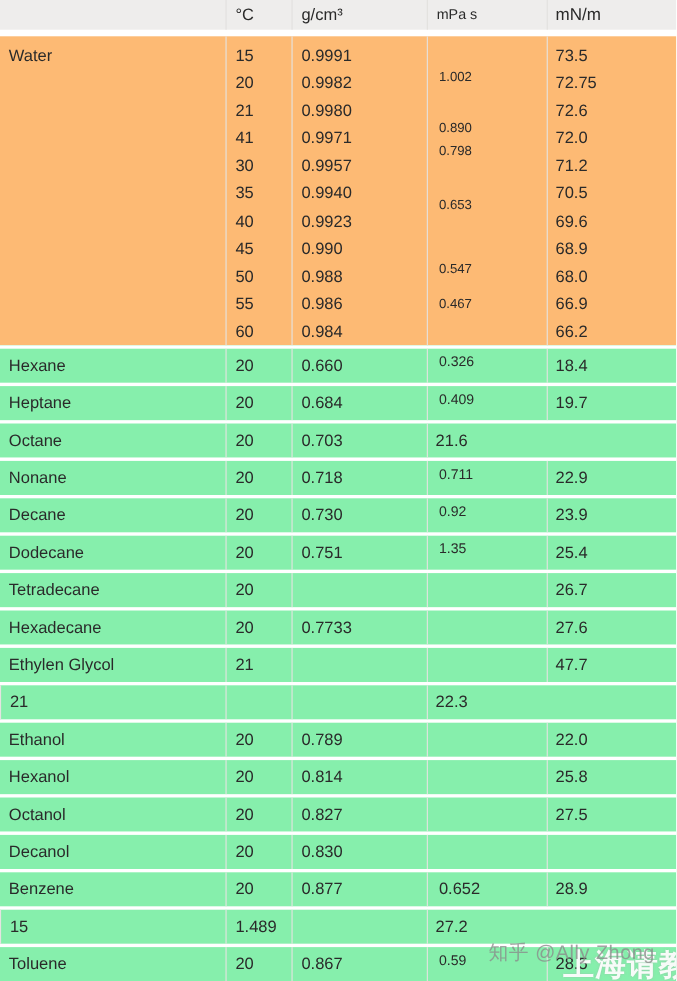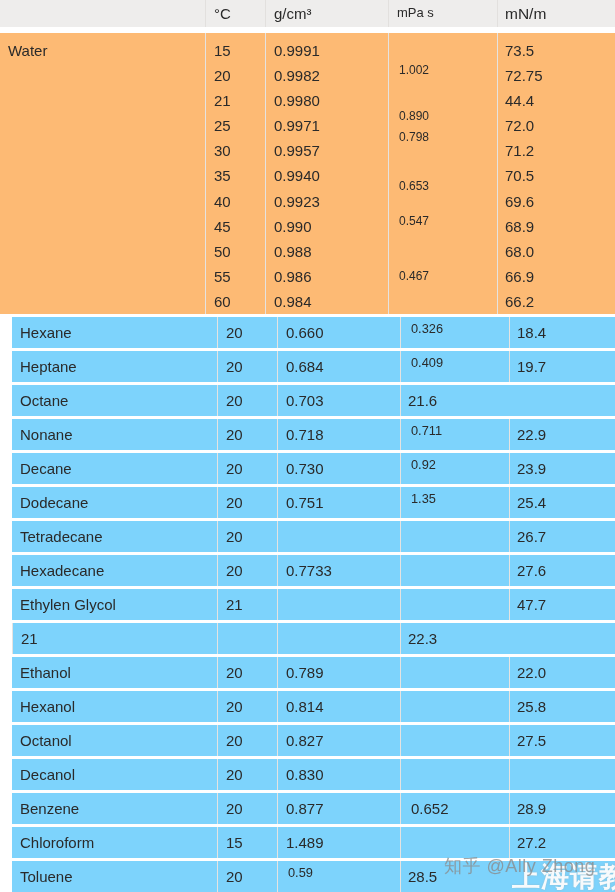--- a/index.html
+++ b/index.html
@@ -48,22 +48,21 @@
   #water-visc{position:relative;}
   .wvisc{
     position:absolute;left:10px;
     font-size:12px;
     white-space:nowrap;
   }
   
   .trow{
     height:31px;
     border-top:3px solid #fff;
-    background:#7dd3fc;
-    margin-left:12px;
+    background:#86efac;
   }
   .trow .tc{
     display:flex;align-items:center;
     padding-left:8px;
     overflow:hidden;
     white-space:nowrap;
   }
   .trow .tc.sep{border-left:1px solid #e5e3e1;}
   .trow .c-visc{padding-left:10px;}
   .trow .c-surf{padding-left:7px;}
@@ -106,21 +105,21 @@
     <div class="hc sep h-visc">mPa s</div>
     <div class="hc sep h-surf">mN/m</div>
   </div>
 
   <div id="water-block" class="grid">
     <div class="wc w-name">Water</div>
     <div class="wc sep" id="water-temp">
         <span class="wline">15</span>
         <span class="wline">20</span>
         <span class="wline">21</span>
-        <span class="wline">25</span>
+        <span class="wline">41</span>
         <span class="wline">30</span>
         <span class="wline">35</span>
         <span class="wline">40</span>
         <span class="wline">45</span>
         <span class="wline">50</span>
         <span class="wline">55</span>
         <span class="wline">60</span>
       </div>
     <div class="wc sep" id="water-density">
         <span class="wline">0.9991</span>
@@ -133,27 +132,27 @@
         <span class="wline">0.990</span>
         <span class="wline">0.988</span>
         <span class="wline">0.986</span>
         <span class="wline">0.984</span>
       </div>
     <div class="wc sep" id="water-visc">
         <span class="wvisc" style="top: 30px;">1.002</span>
         <span class="wvisc" style="top: 76px;">0.890</span>
         <span class="wvisc" style="top: 97px;">0.798</span>
         <span class="wvisc" style="top: 146px;">0.653</span>
-        <span class="wvisc" style="top: 181px;">0.547</span>
+        <span class="wvisc" style="top: 204px;">0.547</span>
         <span class="wvisc" style="top: 236px;">0.467</span>
       </div>
     <div class="wc sep w-surf" id="water-surf">
         <span class="wline">73.5</span>
         <span class="wline">72.75</span>
-        <span class="wline">44.4</span>
+        <span class="wline">72.6</span>
         <span class="wline">72.0</span>
         <span class="wline">71.2</span>
         <span class="wline">70.5</span>
         <span class="wline">69.6</span>
         <span class="wline">68.9</span>
         <span class="wline">68.0</span>
         <span class="wline">66.9</span>
         <span class="wline">66.2</span>
       </div>
   </div>
@@ -271,30 +270,30 @@
 
     <div class="trow grid">
       <div class="tc c-name">Benzene</div>
       <div class="tc sep c-temp">20</div>
       <div class="tc sep c-dens">0.877</div>
       <div class="tc sep c-visc">0.652</div>
       <div class="tc sep c-surf">28.9</div>
     </div>
 
     <div class="trow grid">
-      <div class="tc c-name">Chloroform</div>
       <div class="tc sep c-temp">15</div>
       <div class="tc sep c-dens">1.489</div>
       <div class="tc sep c-visc"></div>
       <div class="tc sep c-surf">27.2</div>
     </div>
 
     <div class="trow grid">
       <div class="tc c-name">Toluene</div>
       <div class="tc sep c-temp">20</div>
+      <div class="tc sep c-dens">0.867</div>
       <div class="tc sep c-visc small">0.59</div>
       <div class="tc sep c-surf">28.5</div>
     </div>
   </div>
 
   <div id="wm-back">上海请教</div>
   <div id="wm-front">知乎 @Ally Zhong</div>
 
 </div>
 

